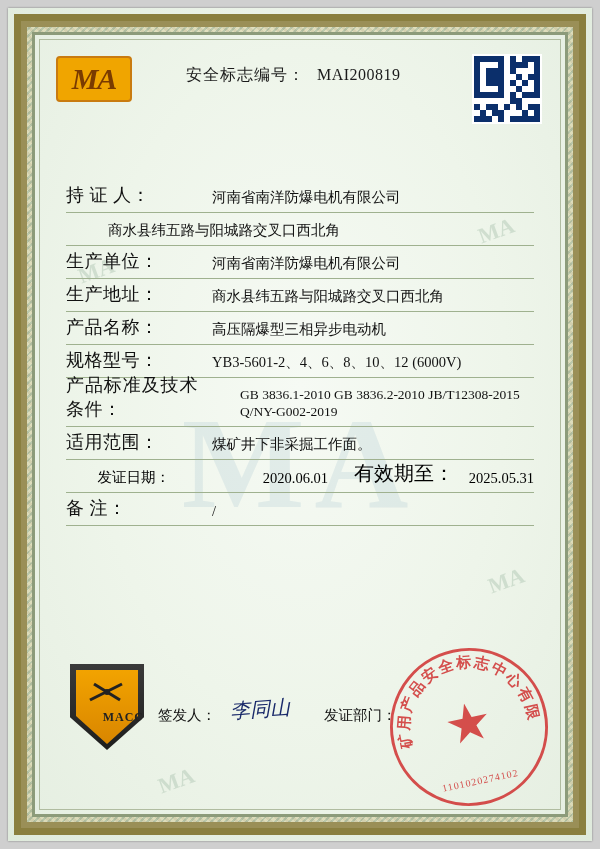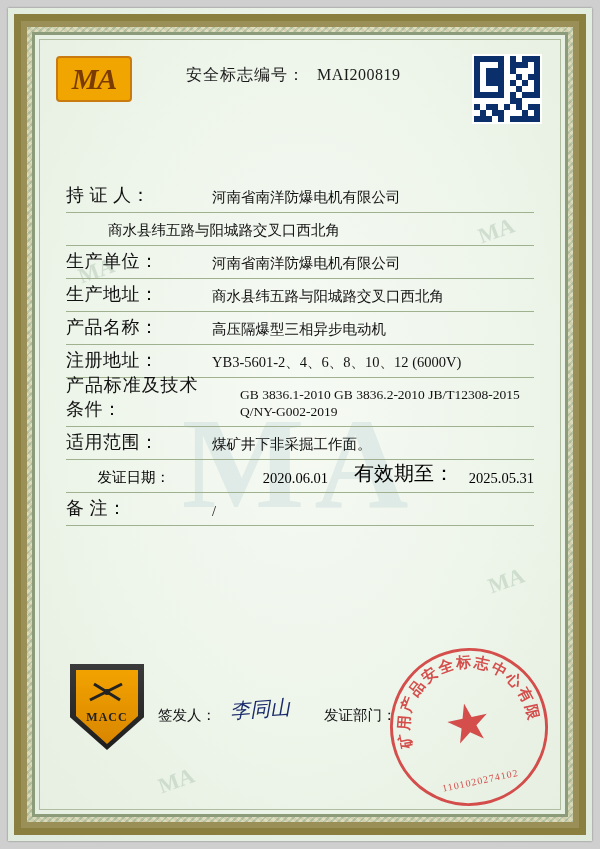--- a/index.html
+++ b/index.html
@@ -144,21 +144,21 @@
     background:linear-gradient(#3a3a3a,#1d1d1d);
     clip-path:polygon(0% 0%,100% 0%,100% 62%,50% 100%,0% 62%);
     position:relative;
   }
   .shield-in{
     position:absolute;left:6px;top:6px;width:62px;height:74px;
     background:linear-gradient(#f2a300,#d98600);
     clip-path:polygon(0% 0%,100% 0%,100% 62%,50% 100%,0% 62%);
   }
   .shield-txt{
-    position:absolute;left:0;right:0;top:46px;text-align:center;
+    position:absolute;left:0;right:0;top:46px;text-align:right;
     font-family:"Liberation Serif", serif;font-weight:bold;font-size:12px;color:#222;
     letter-spacing:1px;
   }
   .shield-pick{
     position:absolute;left:18px;top:16px;width:38px;height:24px;
   }
 
   .sign-row{
     position:absolute;left:150px;top:694px;right:58px;height:30px;
     font-family:"Liberation Serif", serif;font-size:14.5px;color:#111;
@@ -362,21 +362,21 @@
       </div>
       <div class="row">
         <div class="lbl">生产地址：</div>
         <div class="val">商水县纬五路与阳城路交叉口西北角</div>
       </div>
       <div class="row">
         <div class="lbl">产品名称：</div>
         <div class="val">高压隔爆型三相异步电动机</div>
       </div>
       <div class="row">
-        <div class="lbl">注册地址：</div>
+        <div class="lbl">规格型号：</div>
         <div class="val">YB3-5601-2、4、6、8、10、12 (6000V)</div>
       </div>
       <div class="row tall">
         <div class="lbl wide">产品标准及技术条件：</div>
         <div class="val">GB 3836.1-2010  GB 3836.2-2010 JB/T12308-2015 Q/NY-G002-2019</div>
       </div>
       <div class="row">
         <div class="lbl">适用范围：</div>
         <div class="val">煤矿井下非采掘工作面。</div>
       </div>

